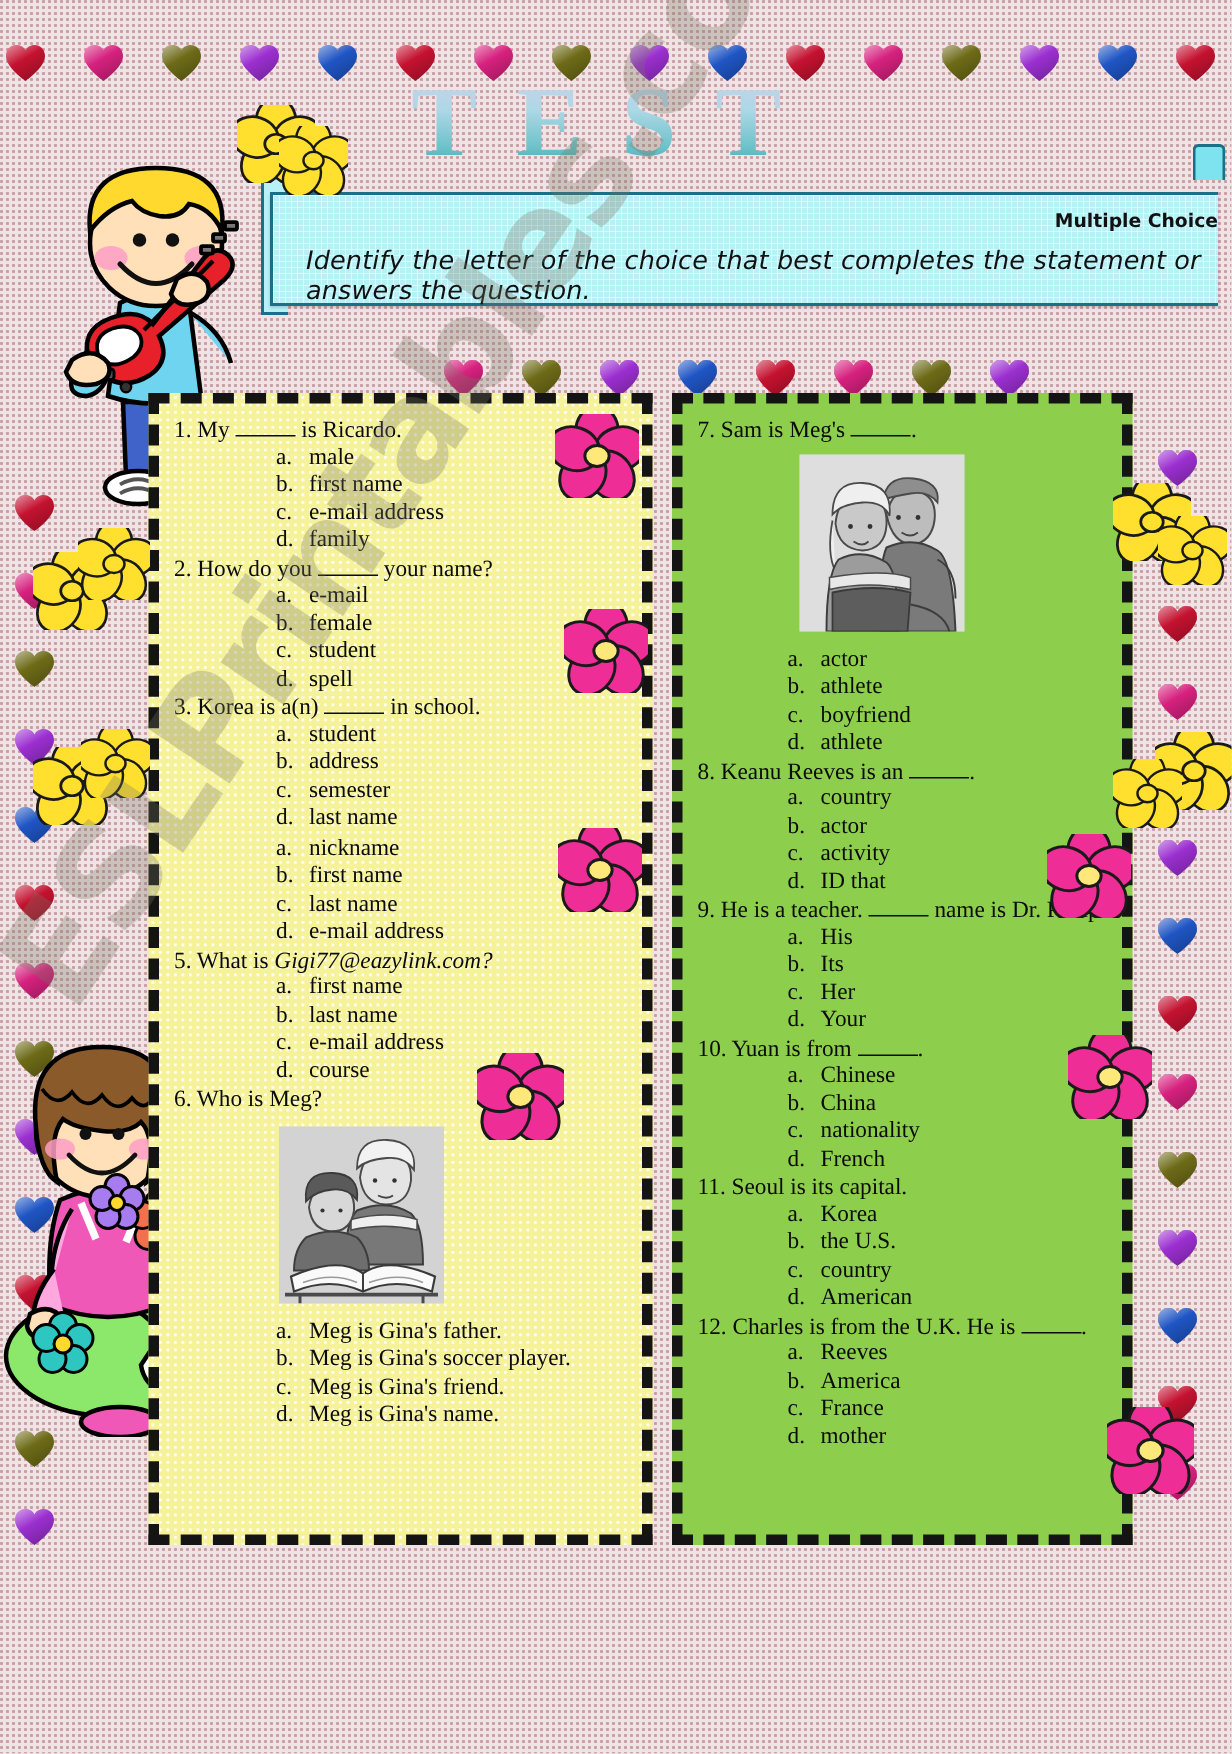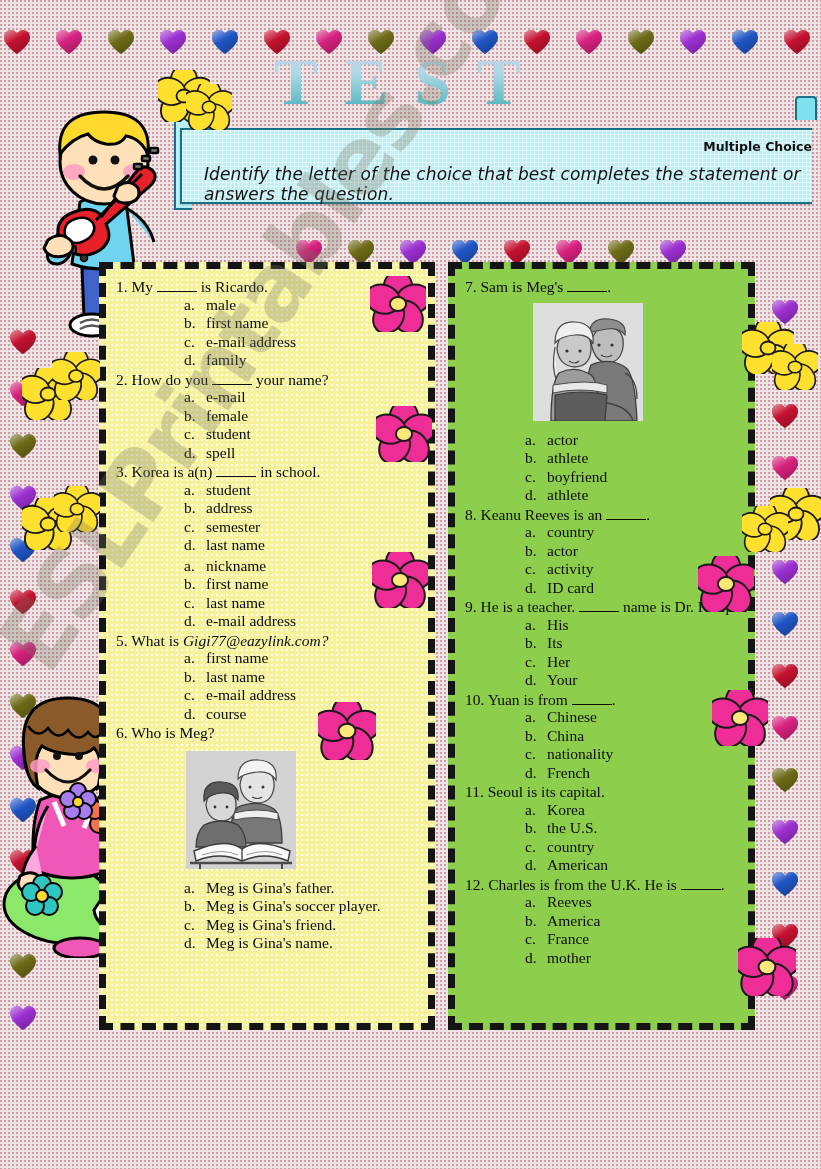--- a/index.html
+++ b/index.html
@@ -675,21 +675,21 @@
           <li>
             <span class="ltr">b.</span>
             <span>actor</span>
           </li>
           <li>
             <span class="ltr">c.</span>
             <span>activity</span>
           </li>
           <li>
             <span class="ltr">d.</span>
-            <span>ID card</span>
+            <span>ID that</span>
           </li>
         </ul>
       </div>
       <div class="qblock">
         <div class="q"><span>9. </span><span>He is a teacher. </span><span class="blank"></span><span> name is Dr. Phelps.</span></div>
         <ul class="opts">
           <li>
             <span class="ltr">a.</span>
             <span>His</span>
           </li>

